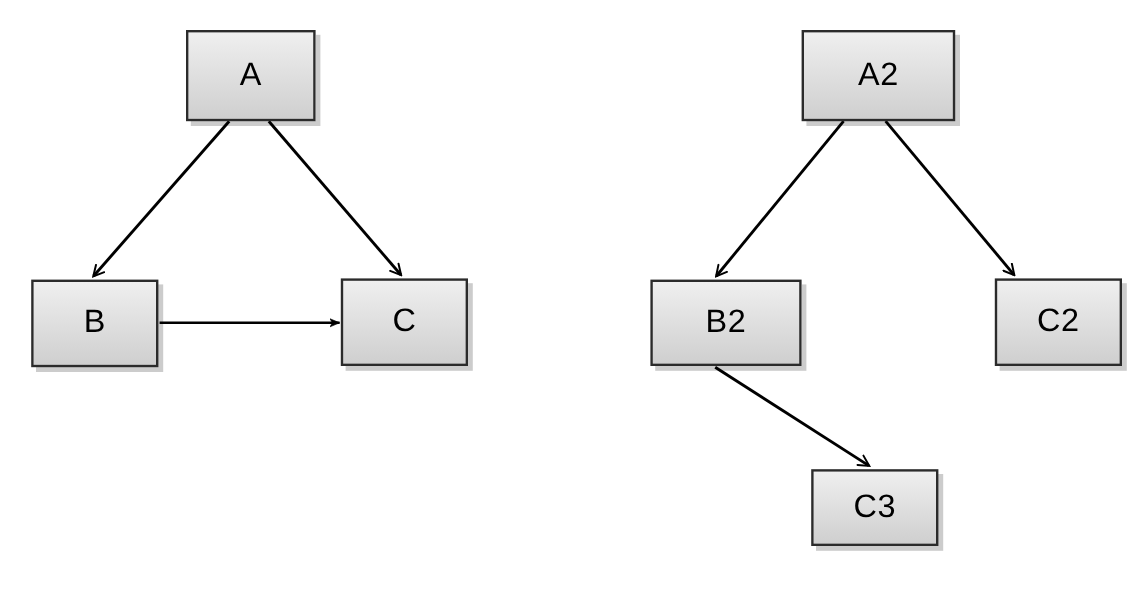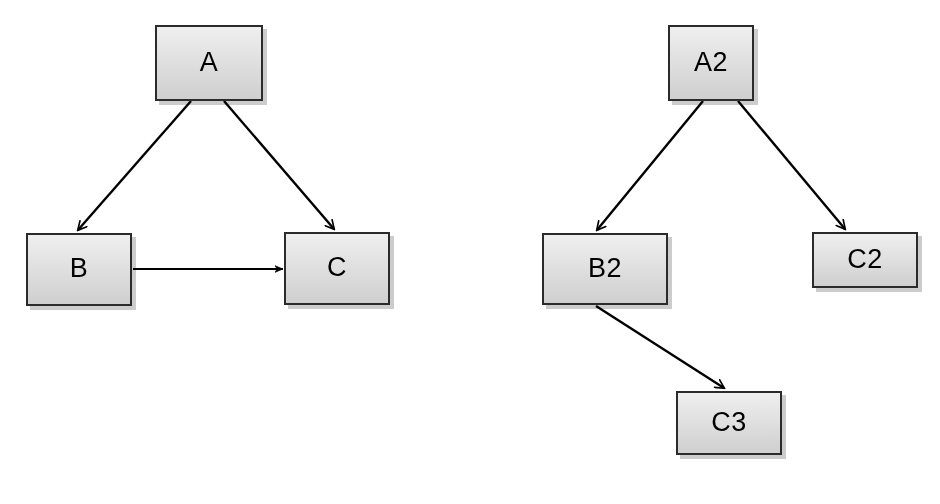--- a/index.html
+++ b/index.html
@@ -75,27 +75,27 @@
   <div id="nodes-group">
       <div class="node" style="left: 155px; top: 25px; width: 108px; height: 76px; border-color: rgb(43, 43, 43); background: linear-gradient(rgb(239, 239, 239) 0%, rgb(207, 207, 207) 100%);">
         <span class="node-label">A</span>
       </div>
       <div class="node" style="left: 26px; top: 233px; width: 106px; height: 73px; border-color: rgb(43, 43, 43); background: linear-gradient(rgb(239, 239, 239) 0%, rgb(207, 207, 207) 100%);">
         <span class="node-label">B</span>
       </div>
       <div class="node" style="left: 284px; top: 232px; width: 106px; height: 73px; border-color: rgb(43, 43, 43); background: linear-gradient(rgb(239, 239, 239) 0%, rgb(207, 207, 207) 100%);">
         <span class="node-label">C</span>
       </div>
-      <div class="node" style="left: 668px; top: 25px; width: 86px; height: 76px; border-color: rgb(43, 43, 43); background: linear-gradient(rgb(239, 239, 239) 0%, rgb(207, 207, 207) 100%);">
+      <div class="node" style="left: 668px; top: 25px; width: 128px; height: 76px; border-color: rgb(43, 43, 43); background: linear-gradient(rgb(239, 239, 239) 0%, rgb(207, 207, 207) 100%);">
         <span class="node-label">A2</span>
       </div>
       <div class="node" style="left: 542px; top: 233px; width: 126px; height: 72px; border-color: rgb(43, 43, 43); background: linear-gradient(rgb(239, 239, 239) 0%, rgb(207, 207, 207) 100%);">
         <span class="node-label">B2</span>
       </div>
-      <div class="node" style="left: 812px; top: 232px; width: 106px; height: 56px; border-color: rgb(43, 43, 43); background: linear-gradient(rgb(239, 239, 239) 0%, rgb(207, 207, 207) 100%);">
+      <div class="node" style="left: 829px; top: 232px; width: 106px; height: 73px; border-color: rgb(43, 43, 43); background: linear-gradient(rgb(239, 239, 239) 0%, rgb(207, 207, 207) 100%);">
         <span class="node-label">C2</span>
       </div>
       <div class="node" style="left: 676px; top: 391px; width: 106px; height: 64px; border-color: rgb(43, 43, 43); background: linear-gradient(rgb(239, 239, 239) 0%, rgb(207, 207, 207) 100%);">
         <span class="node-label">C3</span>
       </div>
     </div>
 
 </div>
 
 </body></html>

